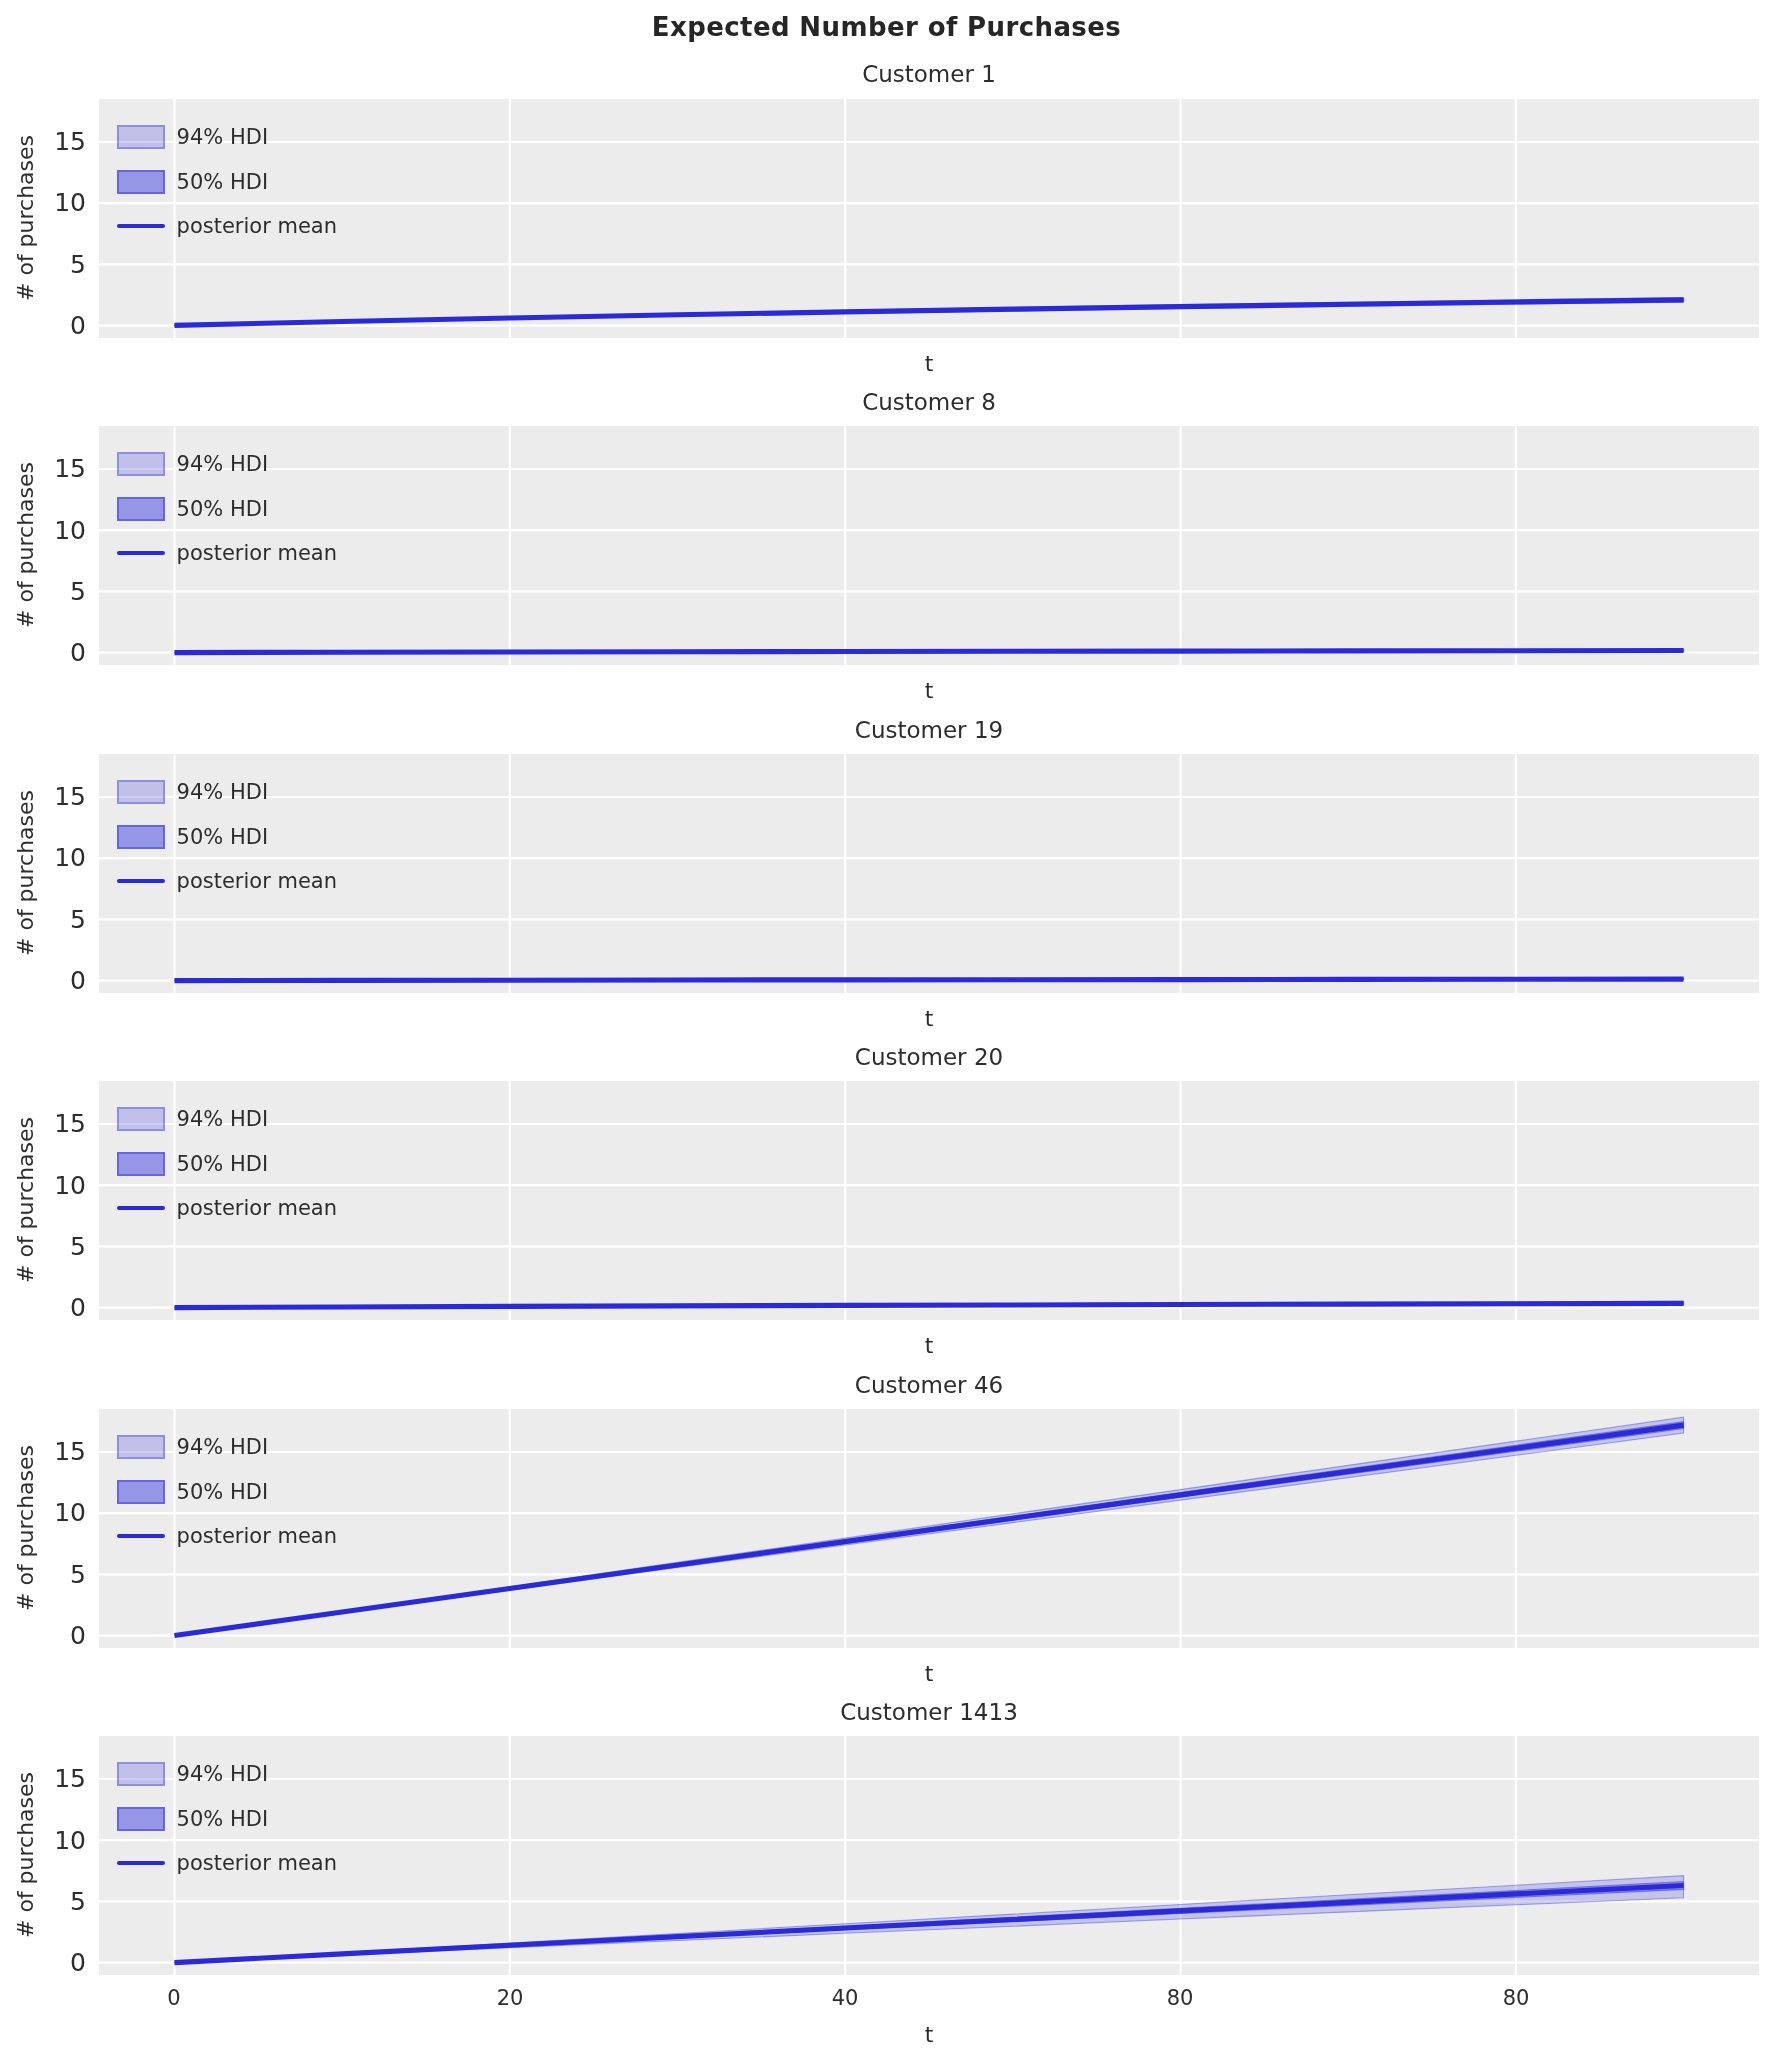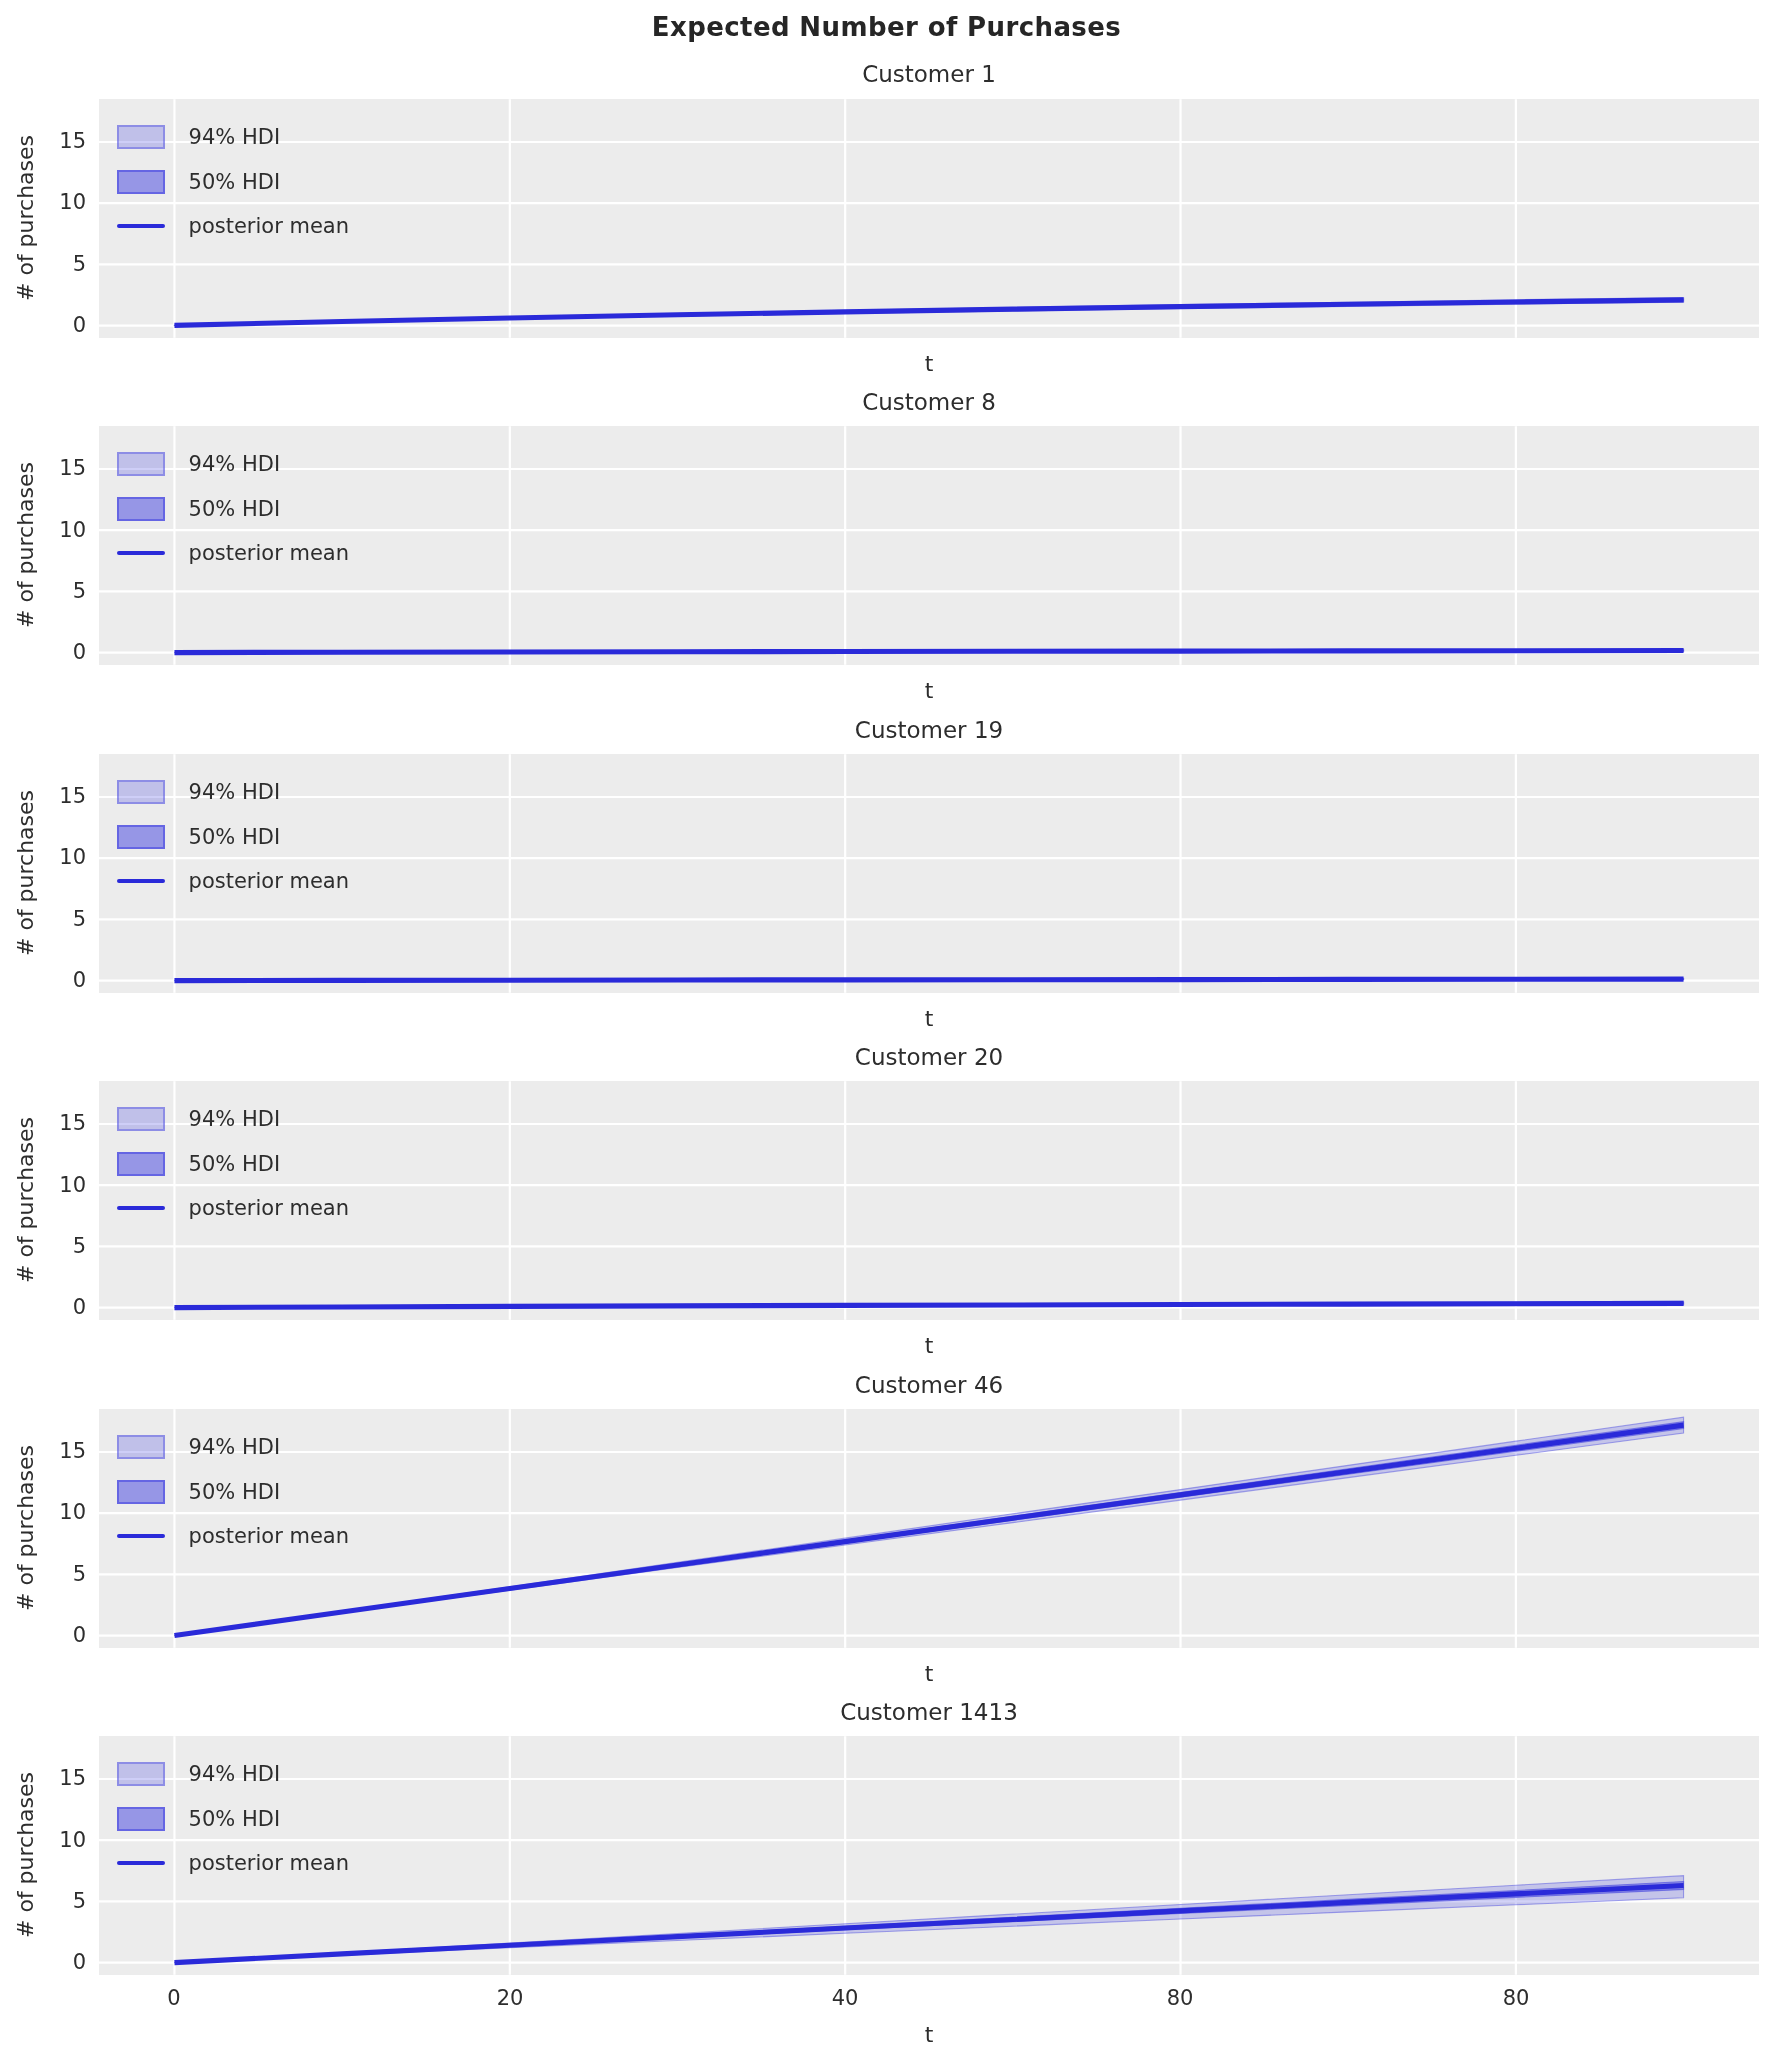--- a/index.html
+++ b/index.html
@@ -3,30 +3,30 @@
 <meta charset="utf-8">
 <style>
   html,body{margin:0;padding:0;background:#ffffff;}
   body{width:1773px;height:2066px;position:relative;font-family:"DejaVu Sans","Liberation Sans",sans-serif;color:#2d2d2d;}
   .figure{position:relative;width:1773px;height:2066px;background:#ffffff;overflow:hidden;}
   .suptitle{position:absolute;left:0;top:11.7px;width:1773px;text-align:center;font-size:26px;font-weight:bold;color:#262626;letter-spacing:0.4px;}
   .subplot-title{position:absolute;left:99px;width:1660px;text-align:center;font-size:23px;color:#2d2d2d;}
   .plot-area{position:absolute;left:99px;width:1660px;height:239px;background:#ececec;}
   .plot-svg{position:absolute;left:0;top:0;width:1660px;height:239px;display:block;}
   .ylabel{position:absolute;left:25px;font-size:22px;color:#2d2d2d;white-space:nowrap;transform:translate(-50%,-50%) rotate(-90deg);}
-  .ytick{position:absolute;width:73px;text-align:right;font-size:21px;color:#2d2d2d;line-height:25px;}
+  .ytick{position:absolute;width:73px;text-align:right;font-size:25px;color:#2d2d2d;line-height:25px;}
   .xtick{position:absolute;width:88px;text-align:center;font-size:21px;color:#2d2d2d;line-height:25px;}
   .xlabel{position:absolute;left:99px;width:1660px;text-align:center;font-size:22px;color:#2d2d2d;line-height:25px;}
   .legend{position:absolute;left:17.6px;top:20.5px;}
   .legend-row{display:flex;align-items:center;height:35px;margin-bottom:9.5px;}
   .swatch{width:48px;height:24px;box-sizing:border-box;flex:0 0 auto;}
   .swatch-94{background:rgba(80,80,225,0.28);border:2.2px solid rgba(80,80,225,0.45);}
   .swatch-50{background:rgba(80,80,225,0.55);border:2.2px solid rgba(80,80,225,0.70);}
   .swatch-line{width:48px;height:4.4px;background:#2a2ad9;border-radius:2.2px;flex:0 0 auto;margin:9.5px 0;}
-  .legend-label{margin-left:24px;font-size:21px;color:#2d2d2d;white-space:nowrap;}
+  .legend-label{margin-left:12px;font-size:21px;color:#2d2d2d;white-space:nowrap;}
 </style>
 </head>
 <body>
 
 <div class="figure">
   <div class="suptitle">Expected Number of Purchases</div>
   <div id="subplots">
       <div>
         <div class="subplot-title" style="top: 61px;">Customer 1</div>
         <div class="ylabel" style="top: 218px;"># of purchases</div>

